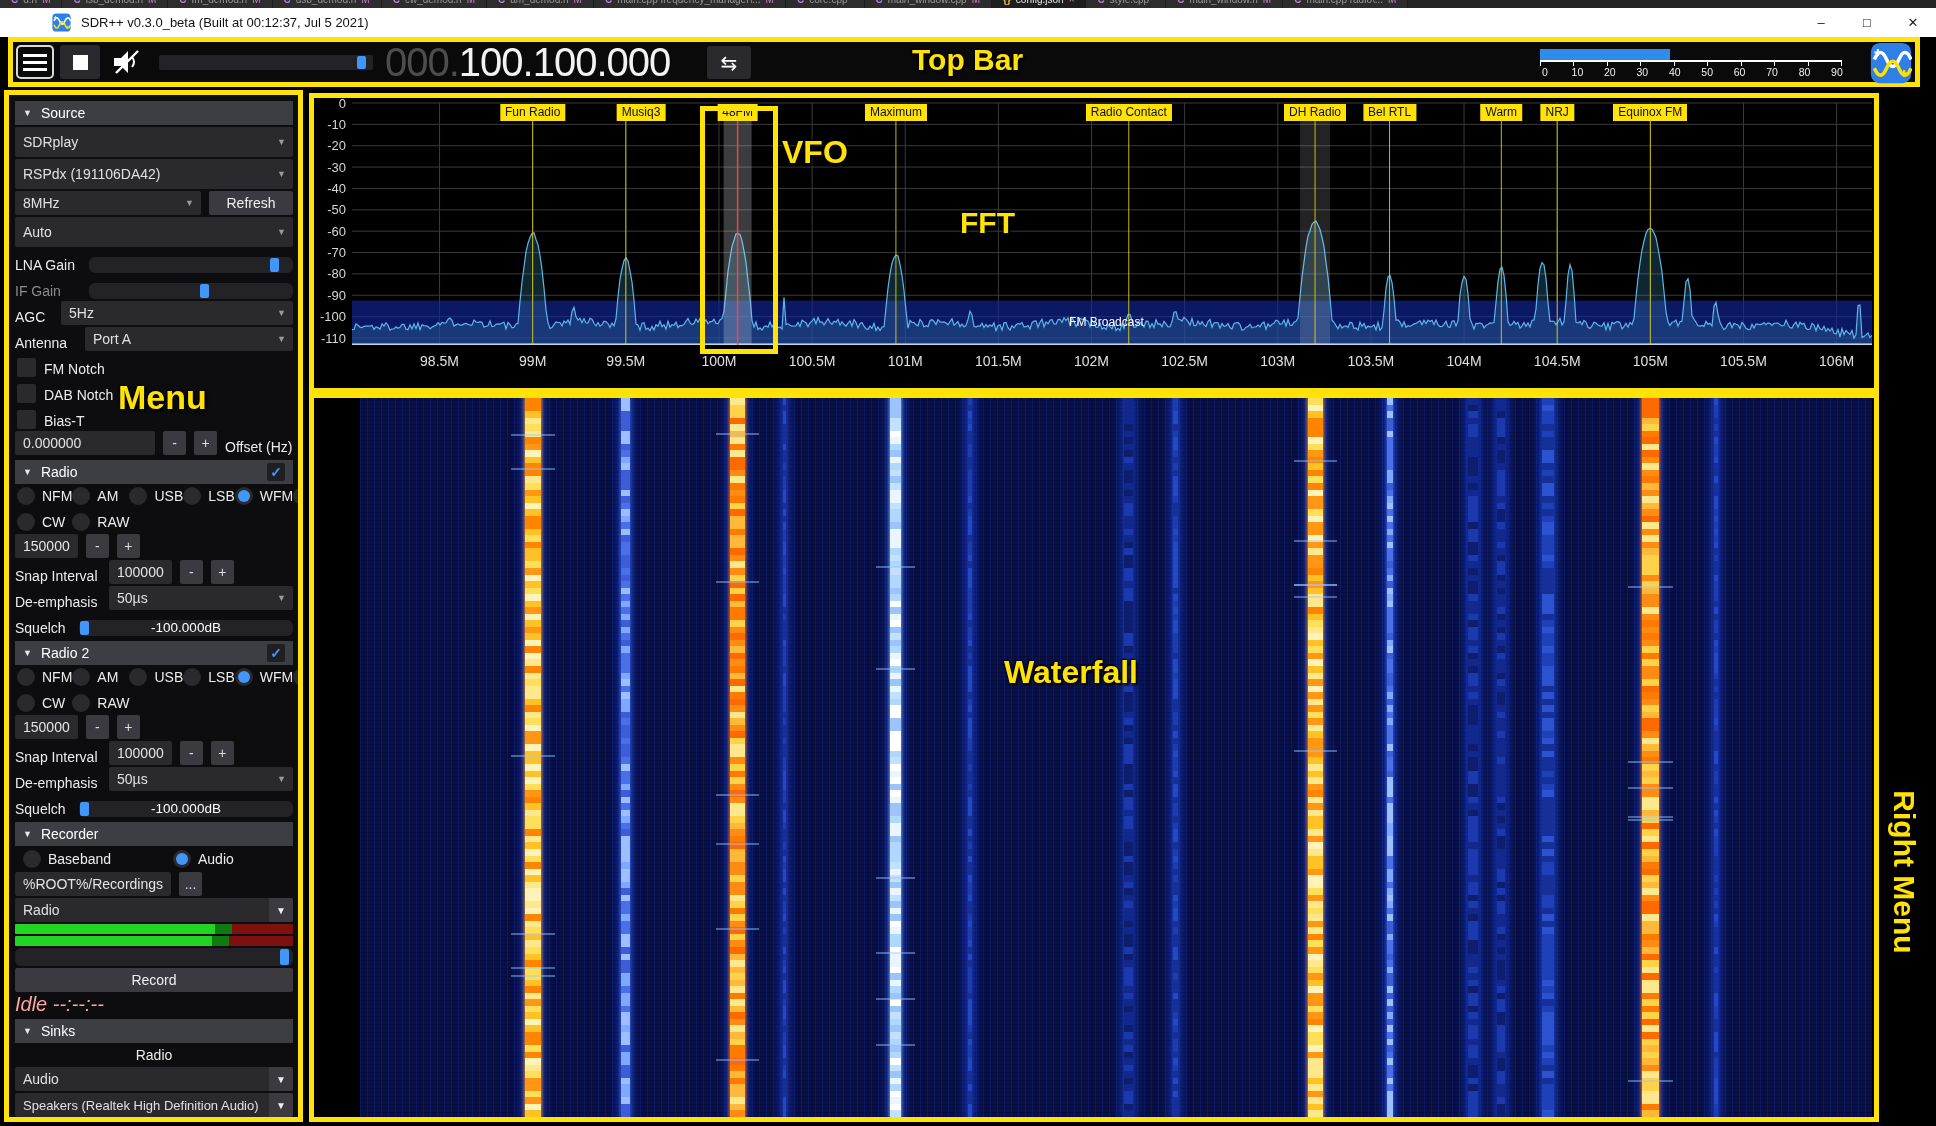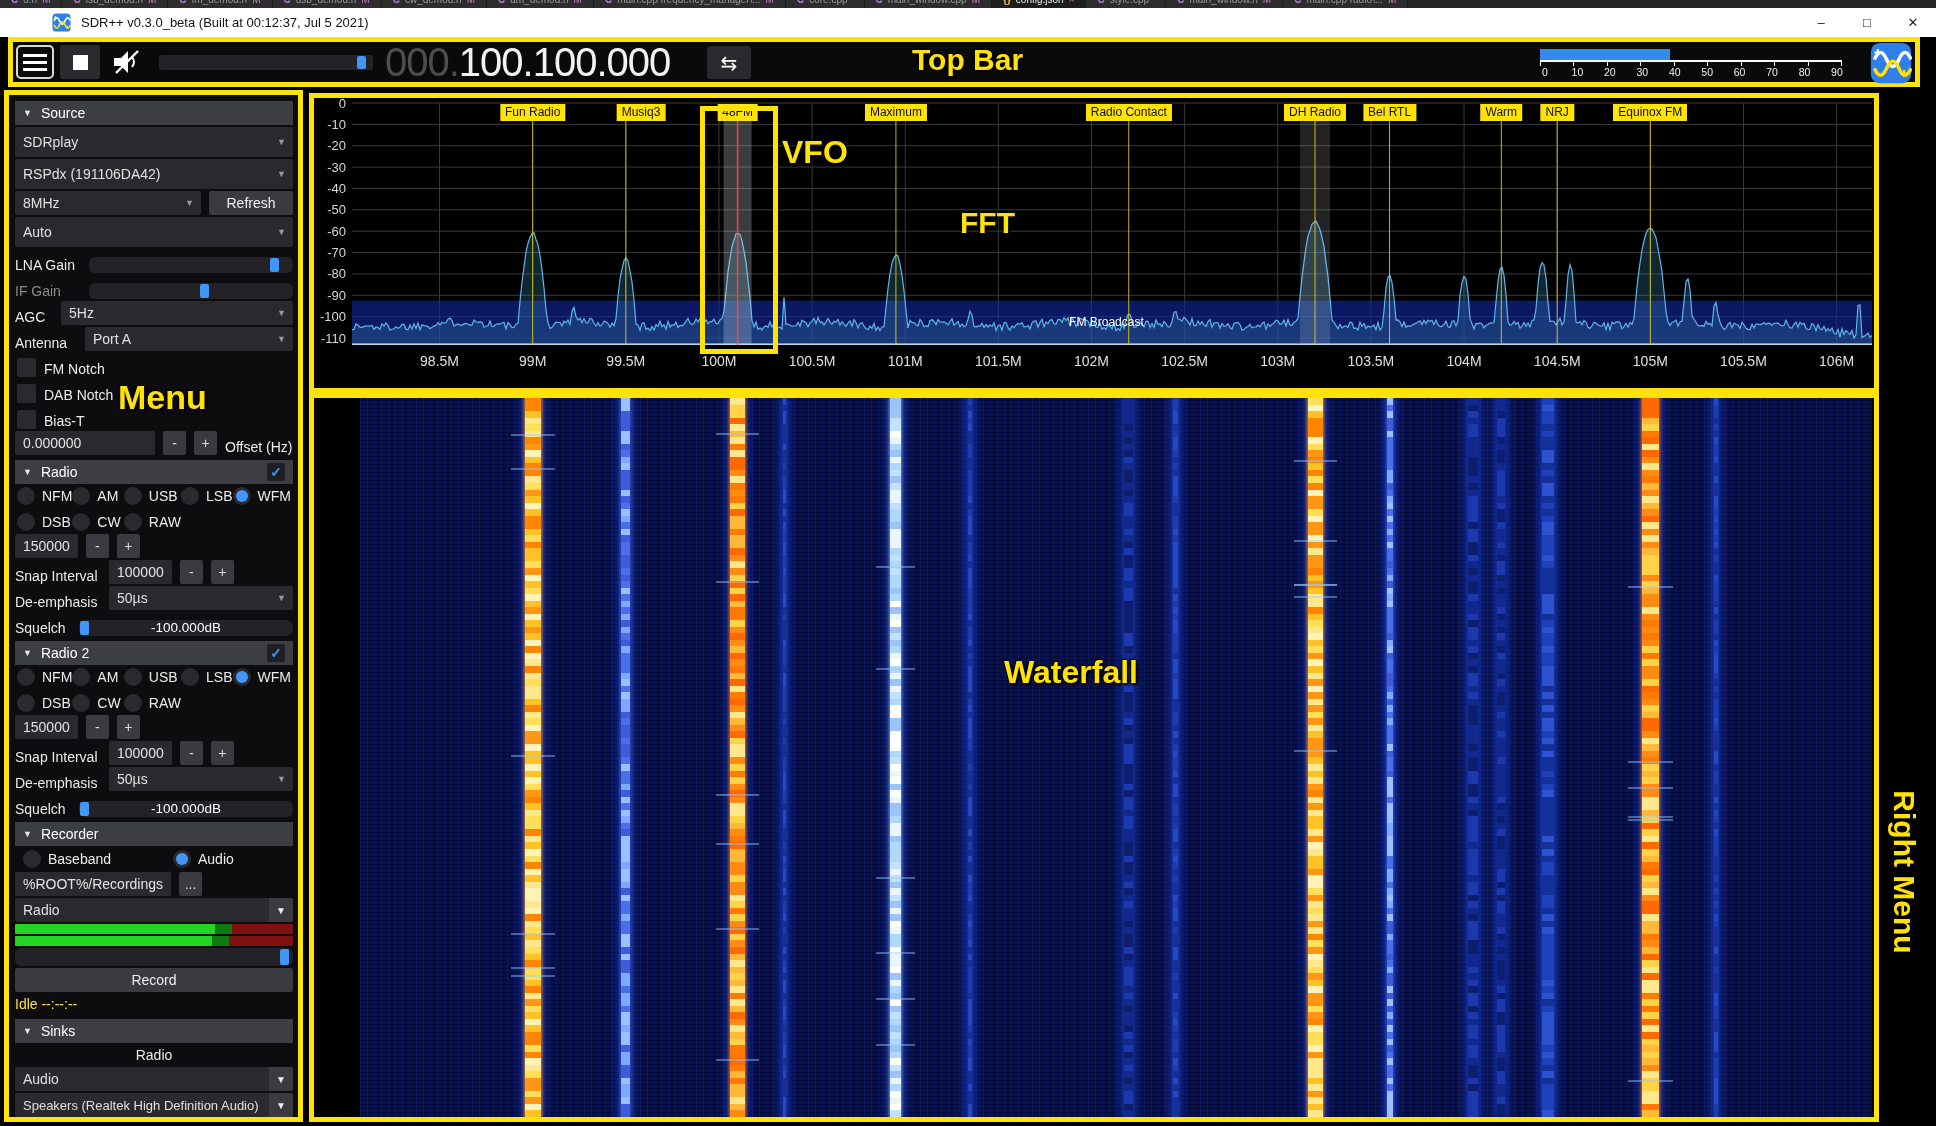--- a/index.html
+++ b/index.html
@@ -60,32 +60,32 @@
 .combo .arr{position:absolute;right:7px;top:50%;transform:translateY(-50%);font-size:9px;color:#999;}
 .combo.boxarr{padding-right:30px;}
 .combo.boxarr .arr{top:0;right:0;transform:none;width:24px;height:24px;background:#3a3a40;display:flex;align-items:center;justify-content:center;color:#eee;font-size:10px;border-radius:0 2px 2px 0;}
 .combo.grow,.grow{flex:1 1 auto;}
 .ibox{background:var(--row);height:24px;display:flex;align-items:center;padding:0 8px;font-size:14px;color:#e3e3e3;border-radius:2px;flex:none;}
 .sqbtn{flex:none;width:23px;height:24px;background:#3a3a40;display:flex;align-items:center;justify-content:center;color:#ddd;border-radius:2px;font-size:14px;}
 .mlabel{font-size:14px;color:#ececec;flex:none;}
 .mlabel.dim{color:#8b8b8b;}
 .btn{background:#3a3a40;height:24px;display:flex;align-items:center;justify-content:center;color:#f0f0f0;font-size:14px;border-radius:2px;}
 .cb{width:19px;height:19px;background:var(--row);border-radius:2px;flex:none;margin-left:2px;}
-.modes{flex:none;height:46px;display:grid;grid-template-columns:repeat(5,1fr);row-gap:6px;padding:0 2px;align-items:center;}
+.modes{flex:none;height:46px;display:grid;grid-template-columns:repeat(6,1fr);row-gap:6px;padding:0 2px;align-items:center;}
 .mode{display:flex;align-items:center;gap:7px;font-size:14px;color:#ececec;}
 .radio{width:18px;height:18px;border-radius:50%;background:var(--row);position:relative;flex:none;}
 .mode.sel .radio::after{content:"";position:absolute;inset:3px;border-radius:50%;background:var(--blue);}
 #modes-rec{flex:none;height:22px;display:grid;grid-template-columns:150px 1fr;padding:0 8px;align-items:center;}
 .squelch-sl{flex:1 1 auto;height:16px;}
 .squelch-sl .val{position:absolute;inset:0;text-align:center;font-size:13.5px;color:#fff;line-height:16px;}
 .vu{flex:none;height:10px;background:#7e1010;border-radius:1px;position:relative;overflow:hidden;}
 .vu .g{position:absolute;left:0;top:0;bottom:0;background:#23d523;}
 .vu .dg{position:absolute;top:0;bottom:0;background:#0d7a12;}
 #rec-vol{flex:none;height:18px;}
-#rec-status{flex:none;height:20px;font-size:14px;color:#fde047;display:flex;align-items:center;}
+#rec-status{flex:none;height:20px;font-size:20px;color:#fca5a5;display:flex;align-items:center;font-style:italic;}
 .center-label{flex:none;height:20px;font-size:14px;color:#ececec;text-align:center;line-height:20px;}
 
 
 #fft-box{left:309px;top:93px;width:1570px;height:300px;}
 #fft-inner{background:#000;}
 #fft-svg{position:absolute;left:0;top:0;}
 #fft-chips{position:absolute;inset:0;pointer-events:none;}
 .chip{position:absolute;top:6px;height:17px;transform:translateX(-50%);background:var(--yl);color:#111;font-size:12px;font-weight:normal;line-height:17px;padding:0 5px;white-space:nowrap;z-index:10;}
 #vfo-ybox{position:absolute;left:386px;top:8px;width:78px;height:248px;border:5px solid var(--yl);z-index:25;}
 

